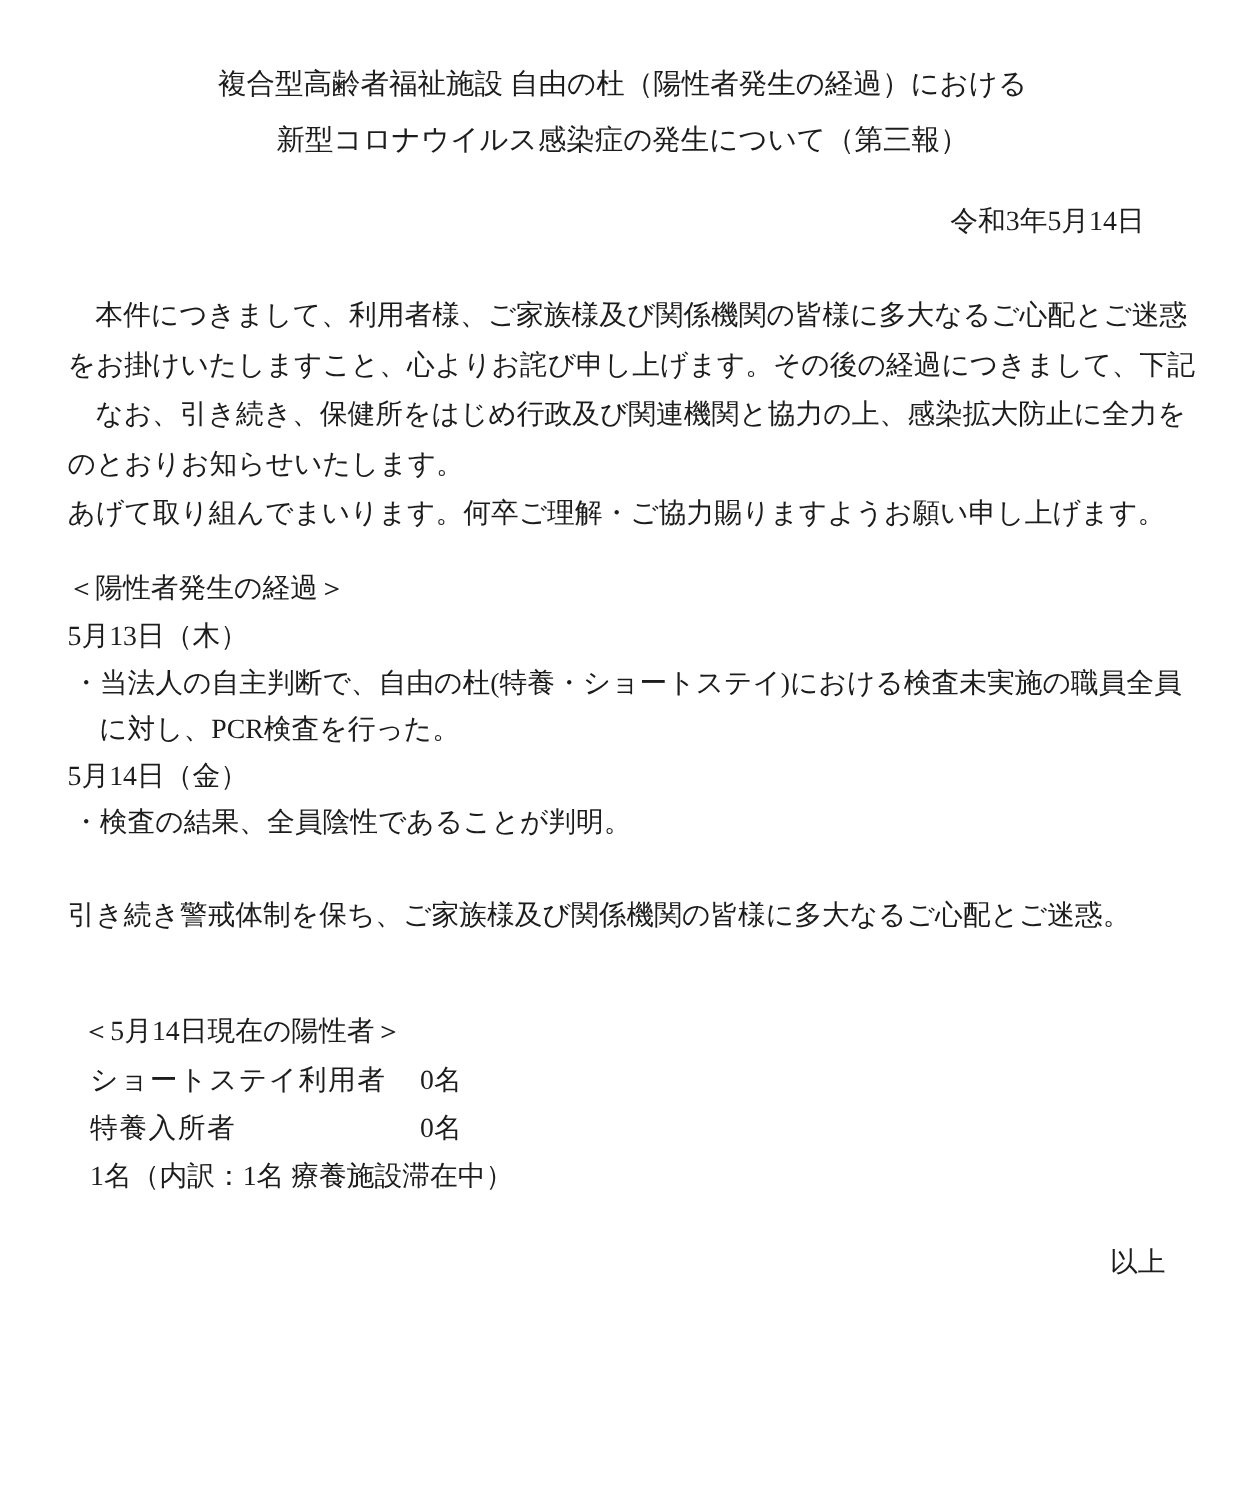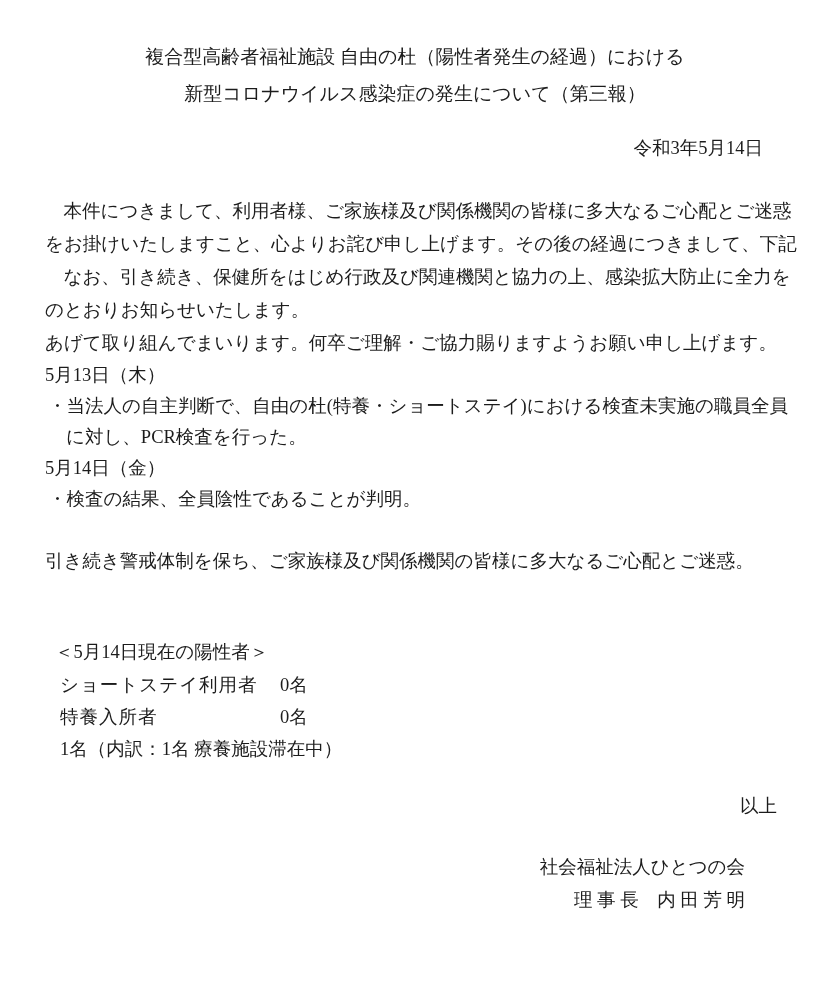--- a/index.html
+++ b/index.html
@@ -52,21 +52,21 @@
   .cont-indent { padding-left: 21px; }
   .bullet-line { padding-left: 3px; }
 
   .note {
     margin-top: 30px;
     font-size: 18.5px;
     line-height: 33px;
   }
 
   .status-heading {
-    margin-top: 58px;
+    margin-top: 44px;
     padding-left: 10px;
   }
   .status-table {
     font-size: 18.5px;
     line-height: 32px;
   }
   .status-row {
     display: flex;
     padding-left: 15px;
   }
@@ -102,20 +102,21 @@
   <div class="date line">令和3年5月14日</div>
 
   <div class="body-block intro">
     <div class="line indent">本件につきまして、利用者様、ご家族様及び関係機関の皆様に多大なるご心配とご迷惑</div>
     <div class="line">をお掛けいたしますこと、心よりお詫び申し上げます。その後の経過につきまして、下記</div>
     <div class="line indent">なお、引き続き、保健所をはじめ行政及び関連機関と協力の上、感染拡大防止に全力を</div>
     <div class="line">のとおりお知らせいたします。</div>
     <div class="line">あげて取り組んでまいります。何卒ご理解・ご協力賜りますようお願い申し上げます。</div>
   </div>
 
+  <div class="section-heading progress-heading line">＜陽性者発生の経過＞</div>
 
   <div class="progress-lines">
     <div class="line">5月13日（木）</div>
     <div class="line bullet-line">・当法人の自主判断で、自由の杜(特養・ショートステイ)における検査未実施の職員全員</div>
     <div class="line cont-indent">に対し、PCR検査を行った。</div>
     <div class="line">5月14日（金）</div>
     <div class="line bullet-line">・検査の結果、全員陰性であることが判明。</div>
   </div>
 
   <div class="note line">引き続き警戒体制を保ち、ご家族様及び関係機関の皆様に多大なるご心配とご迷惑。</div>
@@ -131,18 +132,14 @@
       <span class="status-label line">特養入所者</span>
       <span class="status-value line">0名</span>
     </div>
     <div class="status-row">
       <span class="status-value line">1名（内訳：1名 療養施設滞在中）</span>
     </div>
   </div>
 
   <div class="closing line">以上</div>
 
-  <div class="signature">
-    <div class="line">社会福祉法人ひとつの会</div>
-    <div class="line">理 事 長　内 田 芳 明</div>
-  </div>
 
 </div>
 
 </body></html>

